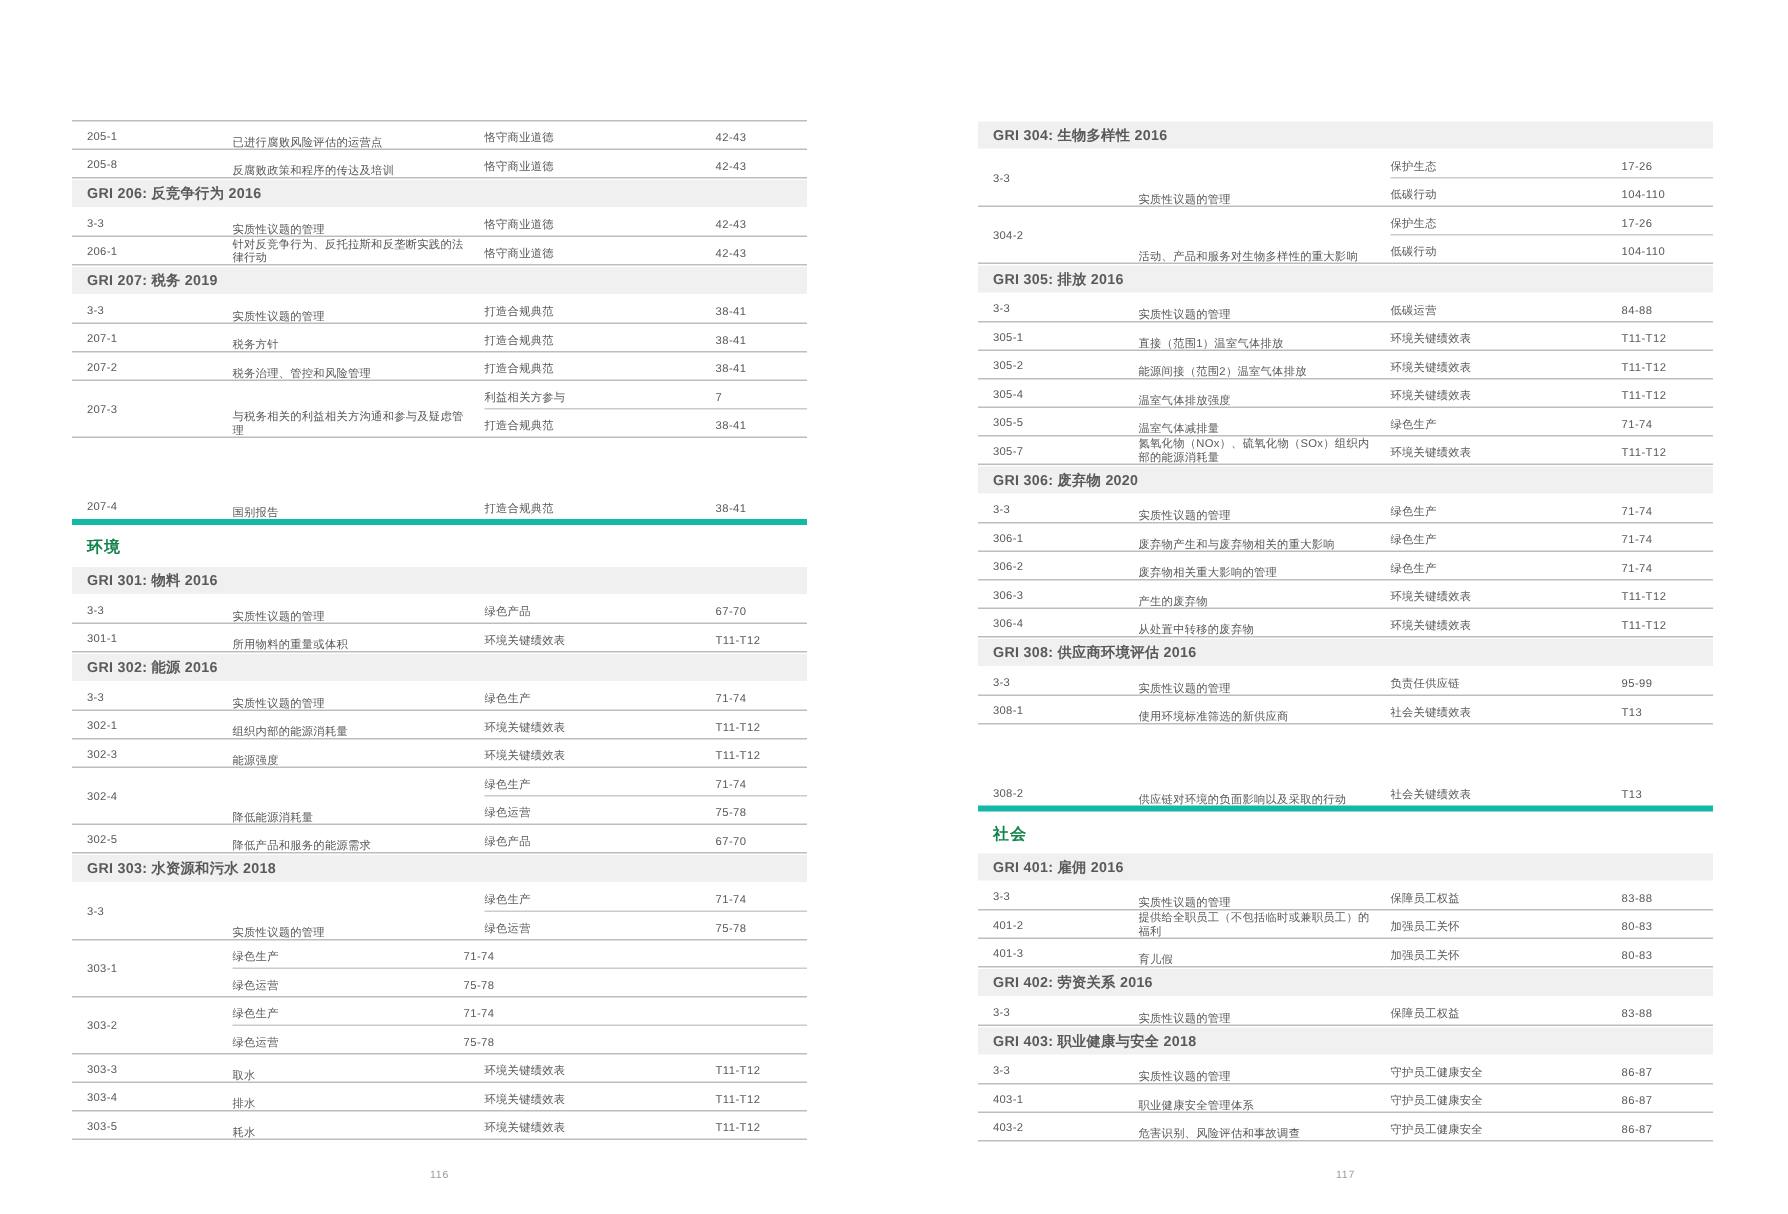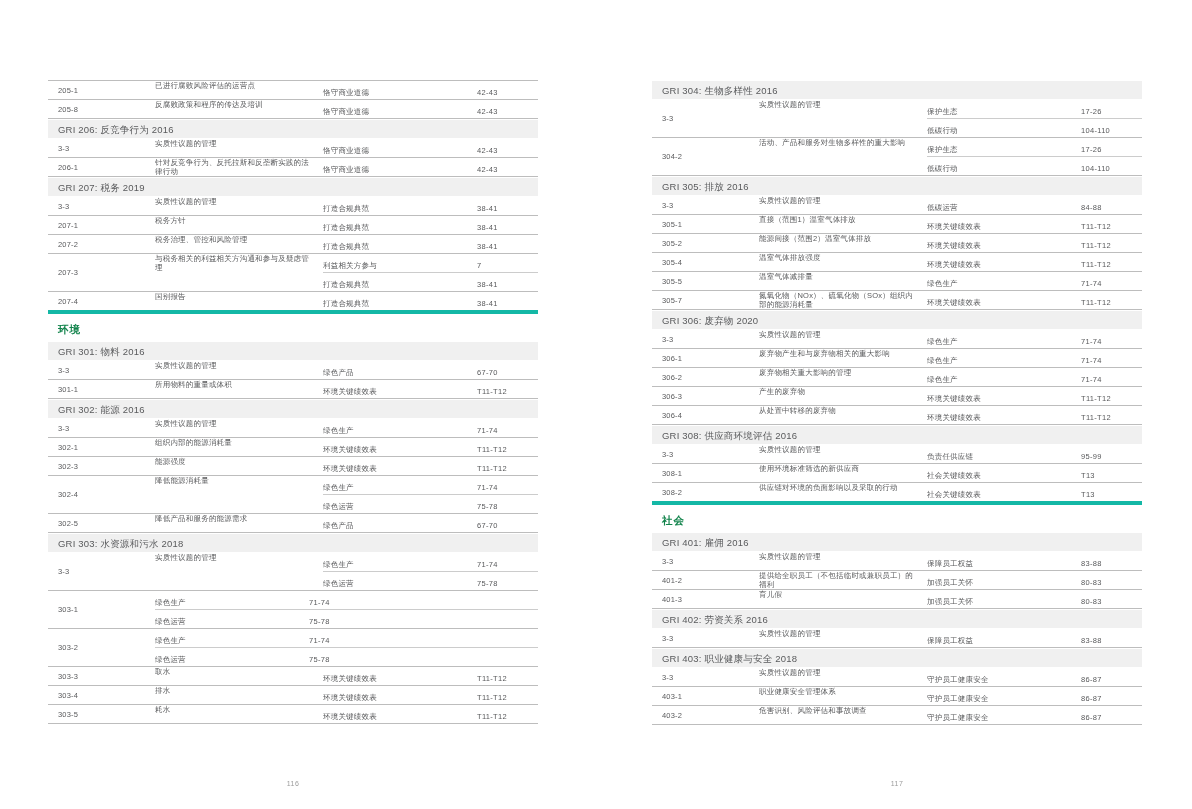--- a/index.html
+++ b/index.html
@@ -11,40 +11,40 @@
   .page{position:absolute;top:80px;width:490px;}
   .page-left{left:48px;}
   .page-right{left:652px;}
   .gri-table{width:100%;}
   .gri-table.top-line{border-top:1px solid #bdbdbd;}
 
   .t-row{
     display:flex;align-items:stretch;border-bottom:1px solid #bdbdbd;
     min-height:18px;
   }
-  .t-row.no-border{border-bottom:none;}
+  .t-row.no-border{border-bottom:none;margin-top:36px;}
   .c-code{width:97px;padding-left:10px;display:flex;align-items:center;}
-  .c-disc{width:168px;display:flex;align-items:flex-start;padding-right:8px;box-sizing:border-box;}
+  .c-disc{width:168px;display:flex;align-items:flex-end;padding-right:8px;box-sizing:border-box;}
   .c-refs{flex:1;display:flex;flex-direction:column;justify-content:center;}
   .ref-row{display:flex;align-items:center;min-height:18px;justify-content:center;}
   .ref-row + .ref-row{border-top:1px solid #cccccc;}
   .r-chap{width:154px;}
   .r-page{flex:1;}
 
   .cell-text{
     font-size:7.5px;line-height:9px;color:#58595b;letter-spacing:0.2px;
   }
   .pg-text{font-size:7.5px;color:#58595b;letter-spacing:0.3px;}
 
   .gri-head{
     background:#f0f0f0;min-height:18px;display:flex;align-items:center;
     margin:1px 0;
   }
   .gri-head .cell-text{
-    font-size:9.5px;font-weight:normal;color:#595a5c;padding-left:10px;letter-spacing:0.2px;
+    font-size:9.5px;font-weight:bold;color:#595a5c;padding-left:10px;letter-spacing:0.2px;
   }
 
   .category{
     border-top:4px solid #14b8a6;
     padding:5px 0 4px 10px;
   }
   .category .cat-label{
     font-size:10.5px;font-weight:bold;color:#11834b;letter-spacing:1px;
   }
 

